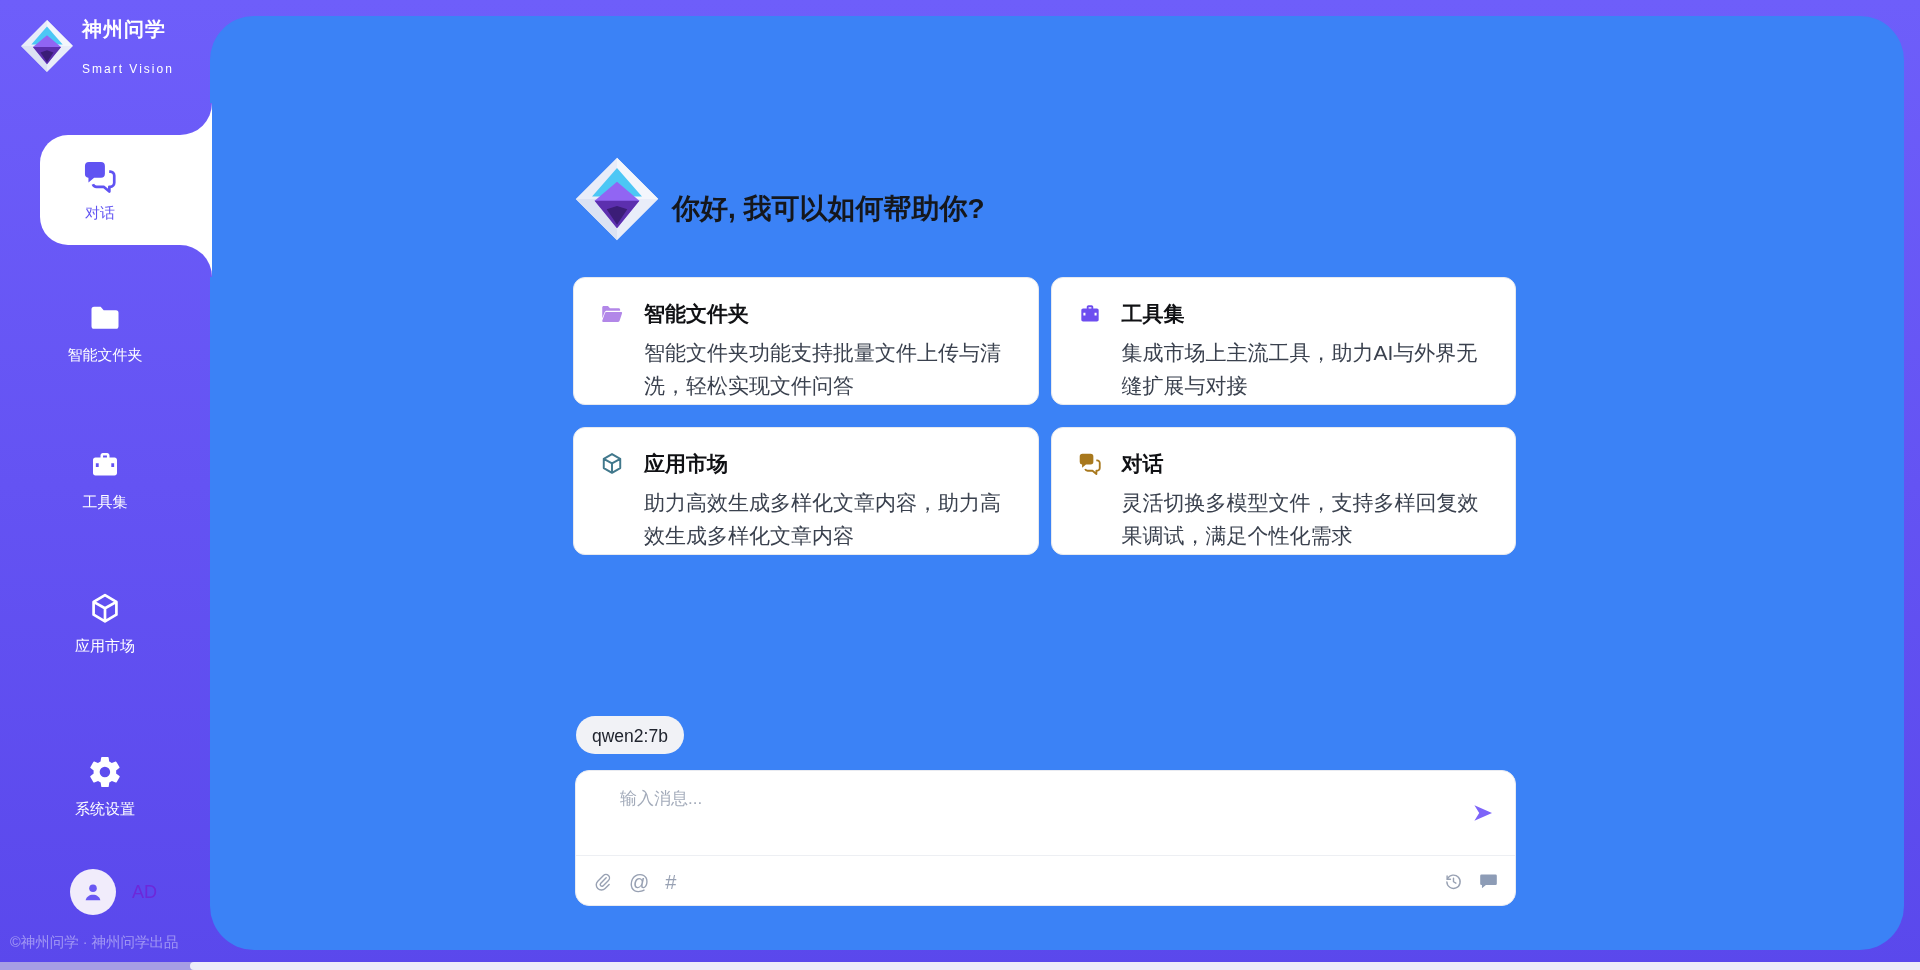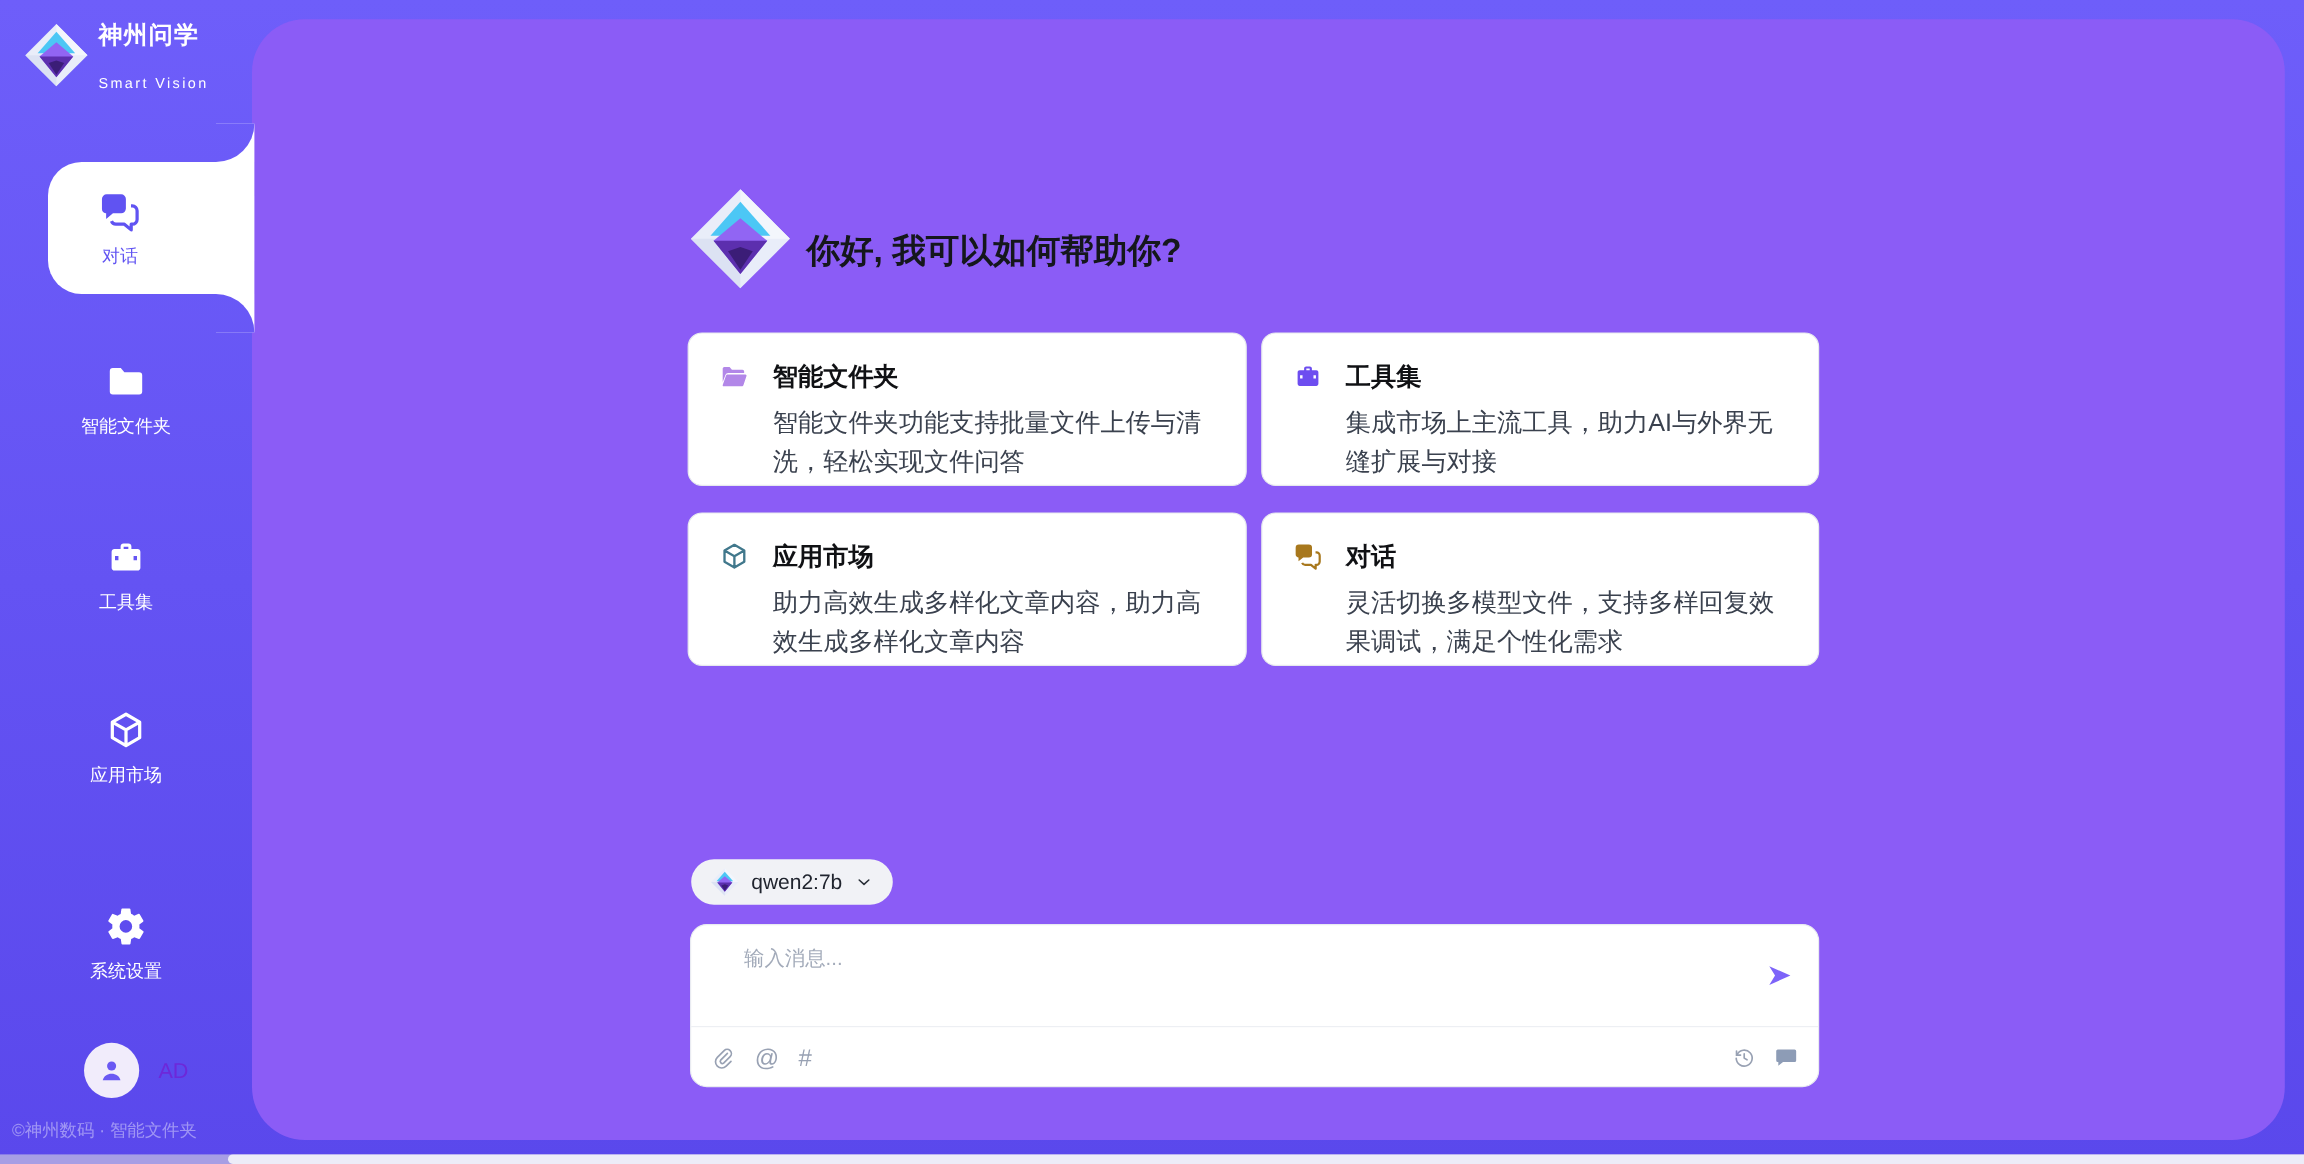--- a/index.html
+++ b/index.html
@@ -37,36 +37,36 @@
   .curve-top::after { border-bottom-right-radius:100%; }
   .curve-bottom::after { border-top-right-radius:100%; }
 
   .user-row { position:absolute; left:70px; top:869px; display:flex; align-items:center; cursor:pointer; }
   .avatar { width:46px; height:46px; border-radius:50%; background:#f1ecfb; display:flex; align-items:center; justify-content:center; }
   .avatar svg { width:26px; height:26px; color:#6a58f3; }
   .user-name { margin-left:16px; color:#6d28d9; font-size:18px; }
   .side-footer { position:absolute; left:10px; top:933px; color:rgba(255,255,255,0.42); font-size:14.5px; }
 
   
-  .panel { position:absolute; left:210px; top:16px; right:16px; bottom:20px; background:#8b5cf6; border-radius:44px; z-index:1; }
+  .panel { position:absolute; left:210px; top:16px; right:16px; bottom:20px; background:#3b82f6; border-radius:44px; z-index:1; }
 
   .hero-logo { position:absolute; left:364px; top:140px; width:86px; height:86px; }
   .greeting { position:absolute; left:462px; top:174px; font-size:28px; font-weight:700; color:#15171c; }
 
   .cards { position:absolute; left:363px; top:261px; width:943px;
     display:grid; grid-template-columns:1fr 1fr; column-gap:12px; row-gap:22px; }
   .card { height:128px; background:#fff; border:1px solid #e7e9ee; border-radius:12px; padding:22px 20px 0 25px; cursor:pointer; }
   .card-head { display:flex; align-items:center; gap:19px; }
   .card-head .cicon { width:26px; height:26px; flex:0 0 auto; }
   .card-title { font-size:21px; font-weight:700; color:#101114; }
   .card-desc { margin-left:45px; margin-top:9px; font-size:21px; line-height:1.55; color:#3a414e; max-width:382px; }
   .ic-lav { color:#b287e8; } .ic-pur { color:#6d4df0; } .ic-teal { color:#41788c; } .ic-gold { color:#a8781d; }
 
   .model-pill { position:absolute; left:366px; top:700px; height:38px; border-radius:19px;
-    background:#f1f2f6; display:flex; align-items:center; gap:10px; padding:0 16px; cursor:pointer; }
+    background:#f1f2f6; display:flex; align-items:center; gap:10px; padding:0 16px; cursor:pointer;flex-direction:column; }
   .model-pill .mlogo { width:24px; height:24px; }
   .model-name { font-size:17.5px; color:#20242e; }
   .model-pill .chev { width:16px; height:16px; color:#2a3038; }
 
   .composer { position:absolute; left:365px; top:754px; width:941px; height:136px;
     border:1.5px solid #e9ebf1; border-radius:14px; background:#fff; }
   .composer-input { position:absolute; left:20px; top:16px; width:840px; height:60px;
     border:none; outline:none; resize:none; font-family:inherit; font-size:17px; color:#2c313c; background:transparent;margin-left:24px; }
   .composer-input::placeholder { color:#a3abba; }
   .send-btn { position:absolute; right:20px; top:30px; width:24px; height:24px; color:#7d64f9; cursor:pointer; background:none; border:none; padding:0; }
@@ -192,21 +192,21 @@
 
   <div class="user-row">
     <div class="avatar">
       <svg viewBox="0 0 24 24">
           <use href="#gi-person"></use>
         </svg>
     </div>
     <div class="user-name">AD</div>
   </div>
 
-  <div class="side-footer">©神州数码 · 智能文件夹</div>
+  <div class="side-footer">©神州问学 · 神州问学出品</div>
 </div>
 
 <div class="panel">
 
   <svg class="hero-logo" viewBox="0 0 100 100">
       <use href="#diamond-logo"></use>
     </svg>
   <div class="greeting">你好, 我可以如何帮助你?</div>
 
   <div class="cards">

